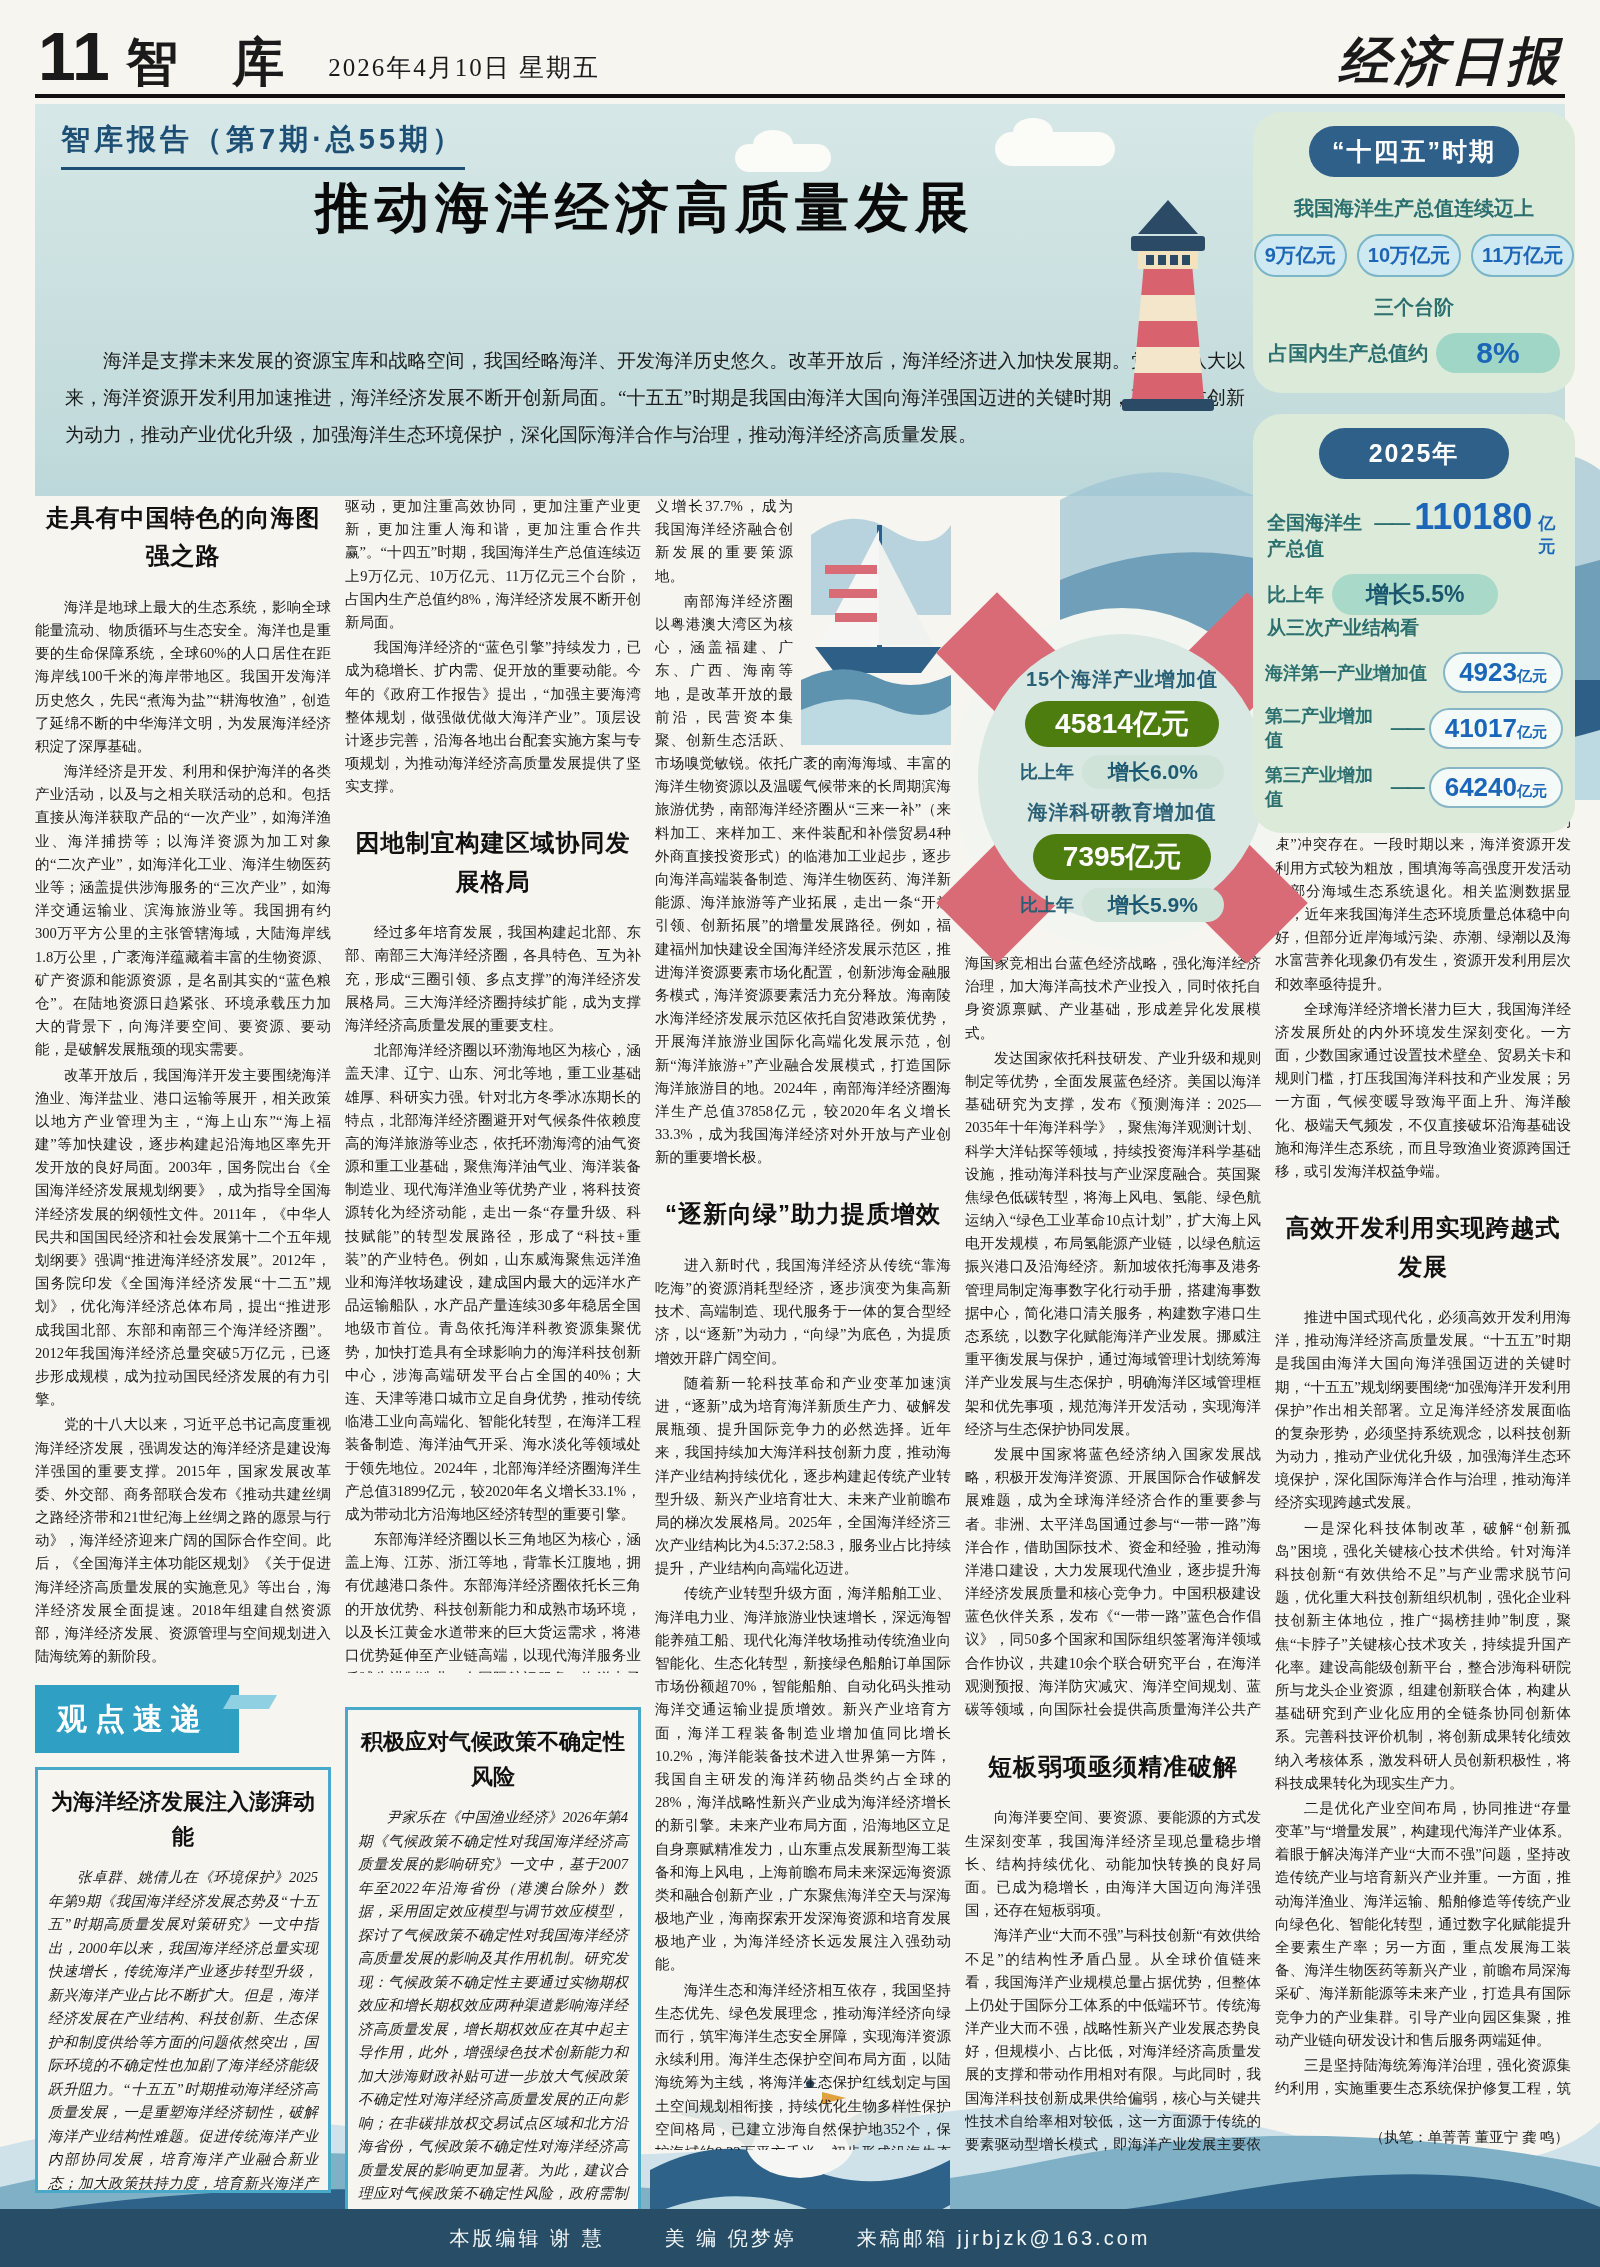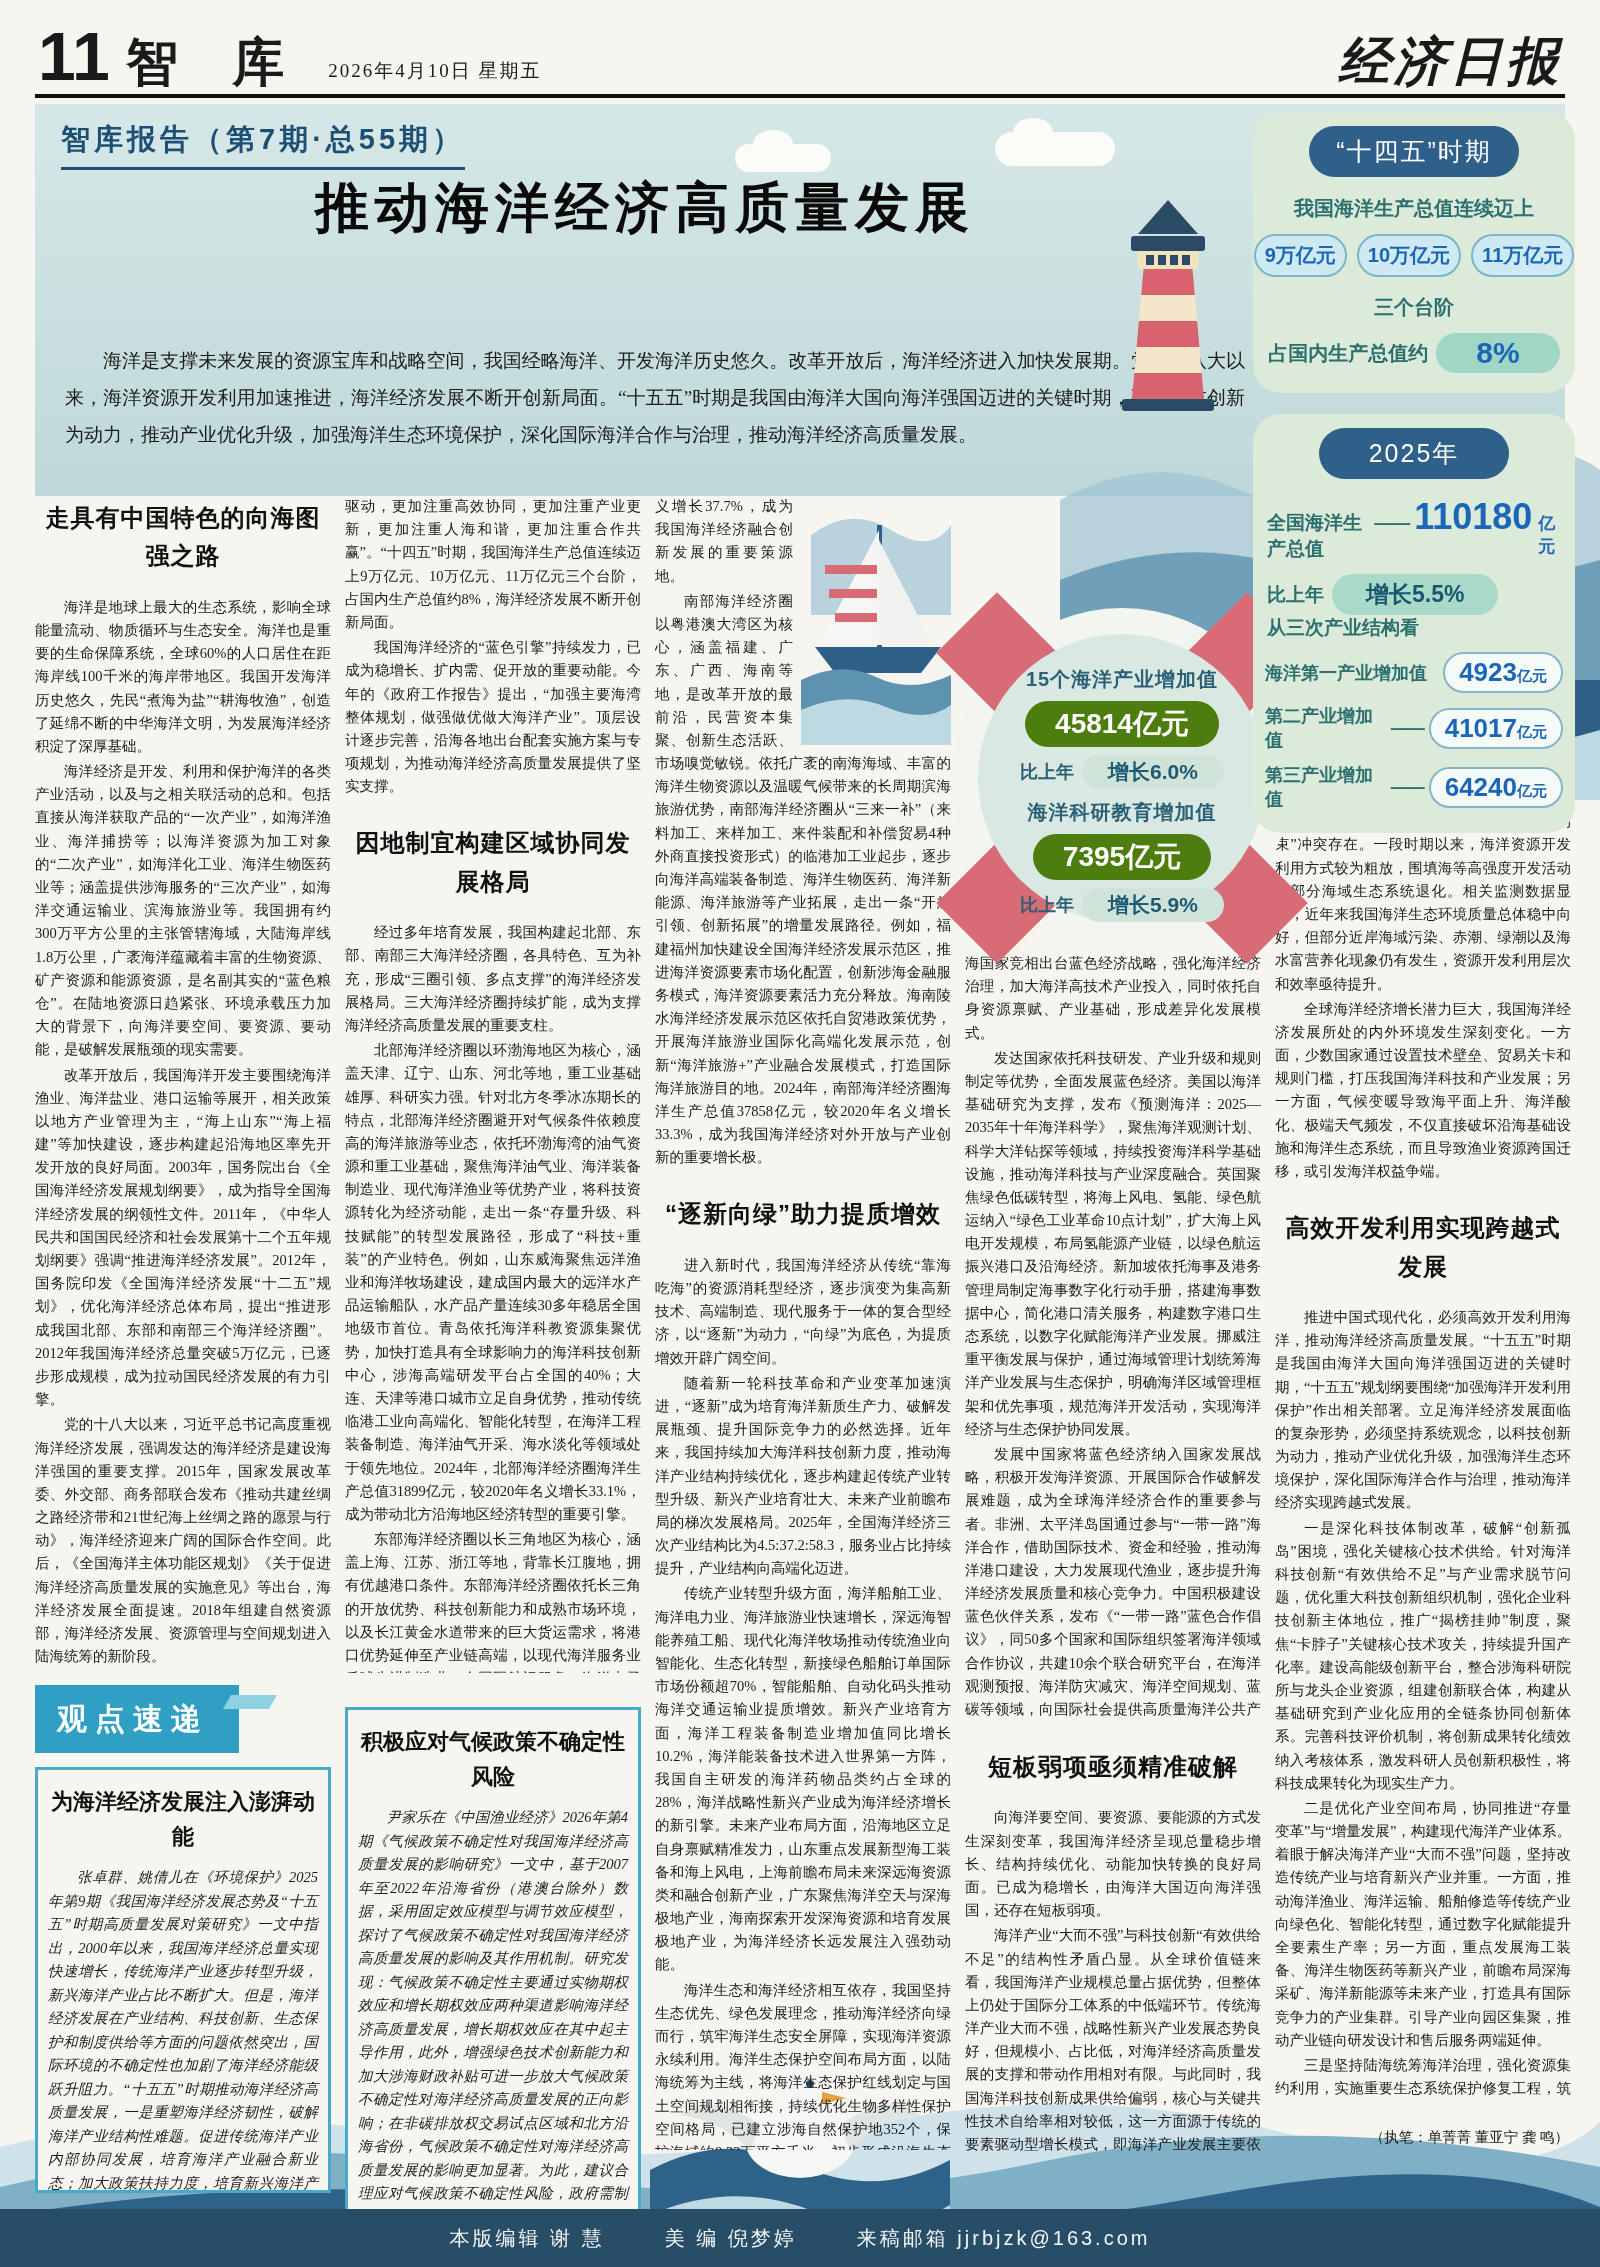--- a/index.html
+++ b/index.html
@@ -5,21 +5,21 @@
   html,body{margin:0;padding:0;background:#e8e6e0;}
   .page{position:relative;width:1600px;height:2267px;background:#f7f5ef;overflow:hidden;
         font-family:"Liberation Serif",serif;color:#1a1a1a;}
   
   .header{position:absolute;top:10px;left:38px;right:38px;height:80px;display:flex;
           justify-content:space-between;align-items:flex-end;}
   .hdr-left{display:flex;align-items:flex-end;}
   .page-no{font-family:"Liberation Sans",sans-serif;font-weight:900;font-size:68px;line-height:1;}
   .section-name{font-family:"Liberation Sans",sans-serif;font-weight:900;font-size:52px;line-height:1.05;
                 letter-spacing:20px;margin-left:16px;}
-  .date-line{font-size:19px;margin-left:24px;margin-bottom:6px;letter-spacing:2px;}
+  .date-line{font-size:25px;margin-left:24px;margin-bottom:6px;letter-spacing:2px;}
   .masthead{font-family:"Liberation Serif",serif;font-weight:bold;font-style:italic;font-size:52px;
             letter-spacing:4px;line-height:1;margin-bottom:2px;}
   .header-rule{position:absolute;top:94px;left:35px;right:35px;height:7px;
                border-top:4px solid #111;border-bottom:1px solid #111;}
   
   .banner{position:absolute;top:104px;left:35px;width:1530px;height:392px;
           background:linear-gradient(180deg,#d6e7e7 0%,#c6dddd 70%,#bdd8da 100%);overflow:hidden;}
   .report-label{position:absolute;top:16px;left:26px;font-family:"Liberation Sans",sans-serif;
                 font-weight:900;font-size:29px;color:#1d4f74;letter-spacing:4px;
                 border-bottom:3px solid #1d4f74;padding-bottom:7px;}
@@ -41,21 +41,21 @@
           justify-content:center;align-items:center;}
   .lh-win span{width:8px;height:10px;background:#2b4a66;display:block;}
   .lh-tower{width:72px;height:130px;margin:0 auto;
             background:repeating-linear-gradient(180deg,#d9626f 0 26px,#f4e6cb 26px 52px);
             clip-path:polygon(16% 0,84% 0,100% 100%,0 100%);}
   .lh-base{width:92px;height:12px;background:#2b4a66;border-radius:3px;margin:0 auto;}
   
   .statbox{position:absolute;width:322px;background:#dcead9;border-radius:28px;z-index:5;
            font-family:"Liberation Sans",sans-serif;}
   .statbox .pillhead{width:210px;margin:0 auto;background:#2f6089;color:#fff;text-align:center;
-                     font-weight:400;font-size:25px;letter-spacing:2px;border-radius:999px;
+                     font-weight:700;font-size:25px;letter-spacing:2px;border-radius:999px;
                      padding:9px 0;margin-top:14px;}
   .sb-line{ text-align:center;color:#2c6f6f;font-weight:700;font-size:20px;margin-top:18px;}
   .steps-row{display:flex;justify-content:center;gap:10px;margin-top:12px;}
   .step-pill{background:#cfe9f2;border:2px solid #7ab5c8;border-radius:999px;color:#1c66b8;
              font-weight:900;font-size:20px;padding:6px 9px;white-space:nowrap;}
   .gdp-row{display:flex;justify-content:center;align-items:center;gap:8px;margin-top:12px;padding-bottom:20px;}
   .pct-pill{background:#9fd6c6;border-radius:999px;color:#1c66b8;font-weight:900;font-size:30px;
             padding:3px 40px;}
   .sb2-row1{display:flex;align-items:baseline;gap:6px;margin:20px 14px 0;color:#2c6f6f;
             font-weight:700;font-size:19px;}

